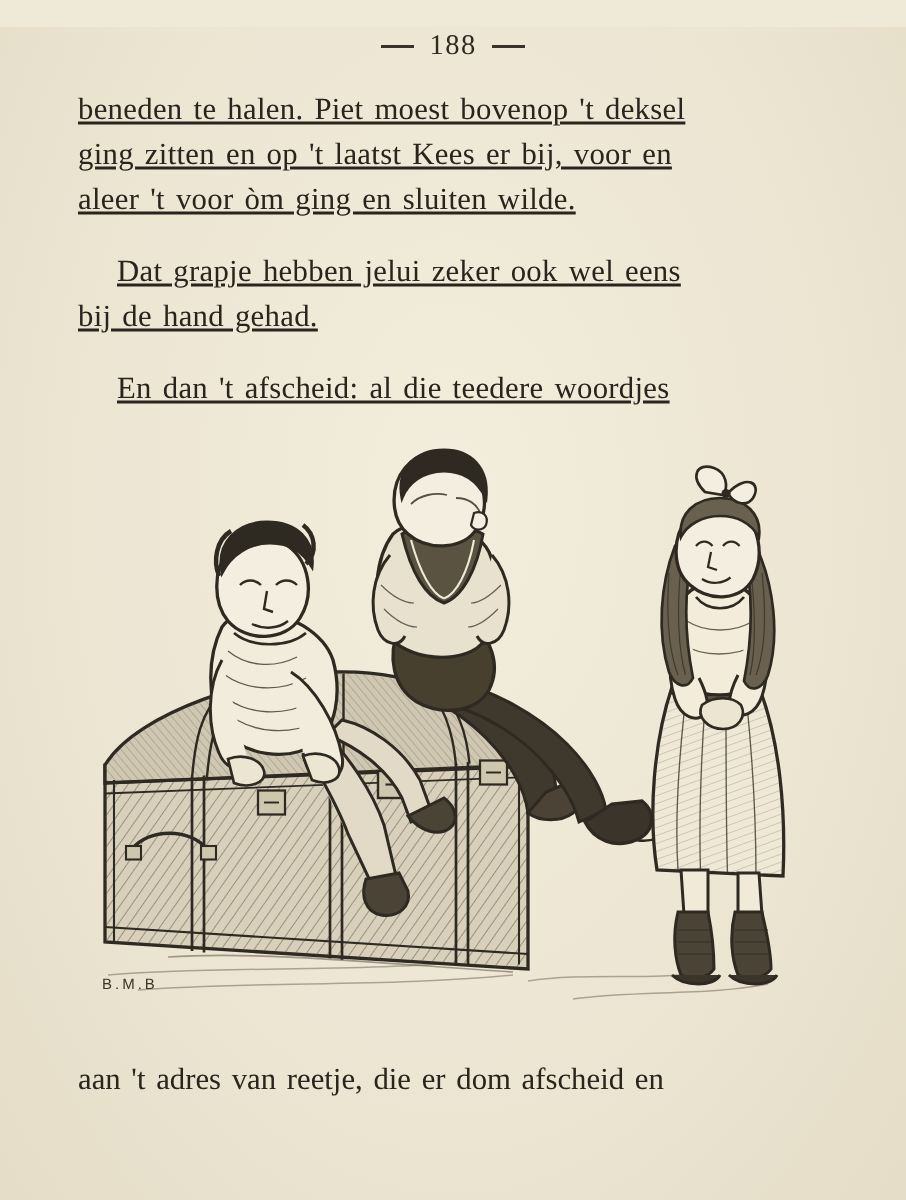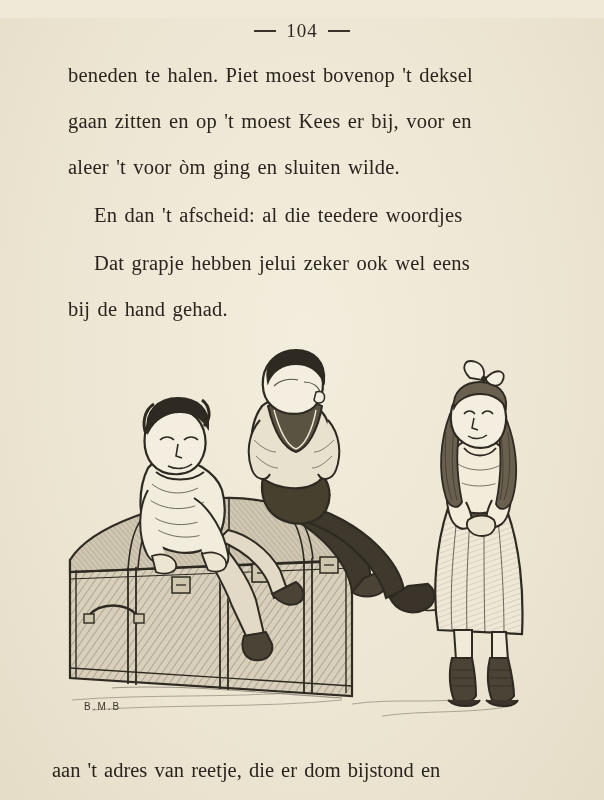--- a/index.html
+++ b/index.html
@@ -40,43 +40,44 @@
   .folio {
     font-size: 19px;
     letter-spacing: 1px;
     font-variant: small-caps;
     color: #2f2a22;
   }
   .text-block {
     margin: 14px 52px 0 52px;
   }
   p.body-line {
-    margin: 16px;
+    margin: 0;
     font-size: 20.5px;
     line-height: 30px;
     letter-spacing: 0.2px;
     word-spacing: 2px;
     color: #29241d;
+    text-decoration: underline;
   }
   p.para-start {
     margin-top: 18px;
     text-indent: 26px;
   }
   .illustration {
     position: relative;
     margin: 24px auto 0 auto;
     width: 500px;
     height: 390px;
   }
   .illustration svg {
     display: block;
   }
   .signature {
     position: absolute;
-    left: 32px;
+    left: 16px;
     bottom: 26px;
     font-family: "Liberation Sans", sans-serif;
     font-size: 10px;
     letter-spacing: 2px;
     color: #3b3428;
   }
   .bottom-block {
     margin: 16px 52px 0 52px;
   }
   .caption-line {
@@ -87,36 +88,36 @@
     word-spacing: 2px;
   }
 </style>
 </head>
 <body>
 
 <div class="page">
 
   <div class="page-header">
     <span class="rule"></span>
-    <span class="folio">104</span>
+    <span class="folio">188</span>
     <span class="rule"></span>
   </div>
 
   <div class="text-block">
     <div>
       <p class="body-line">beneden  te  halen.  Piet  moest  bovenop  't  deksel</p>
-      <p class="body-line">gaan  zitten  en  op  't  moest  Kees  er  bij,  voor  en</p>
+      <p class="body-line">ging  zitten  en  op  't  laatst  Kees  er  bij,  voor  en</p>
       <p class="body-line">aleer  't  voor  òm  ging  en  sluiten  wilde.</p>
-    </div>
-    <div>
-      <p class="body-line para-start">En  dan  't  afscheid:  al  die  teedere  woordjes</p>
     </div>
     <div>
       <p class="body-line para-start">Dat  grapje  hebben  jelui  zeker  ook  wel  eens</p>
       <p class="body-line">bij  de  hand  gehad.</p>
+    </div>
+    <div>
+      <p class="body-line para-start">En  dan  't  afscheid:  al  die  teedere  woordjes</p>
     </div>
   </div>
 
   <div class="illustration">
     <svg width="500" height="390" viewBox="0 0 500 390" xmlns="http://www.w3.org/2000/svg">
       <defs>
         <pattern id="trunkhatch" width="6" height="6" patternUnits="userSpaceOnUse" patternTransform="rotate(35)">
           <line x1="0" y1="0" x2="0" y2="6" stroke="#4a4134" stroke-width="1.1" opacity="0.55"></line>
         </pattern>
         <pattern id="finehatch" width="4" height="4" patternUnits="userSpaceOnUse" patternTransform="rotate(-40)">
@@ -340,16 +341,16 @@
       </g>
 
       <g stroke="#6b6252" stroke-width="1.1" fill="none" opacity="0.6">
         <path d="M60 340 C 120 336, 200 344, 290 350"></path>
       </g>
     </svg>
     <div class="signature">B.M.B</div>
   </div>
 
   <div class="bottom-block">
-    <p class="caption-line">aan  't  adres  van  reetje,  die  er  dom  bijstond  en</p>
+    <p class="caption-line">aan  't  adres  van  reetje,  die  er  dom  afscheid  en</p>
   </div>
 
 </div>
 
 </body></html>

